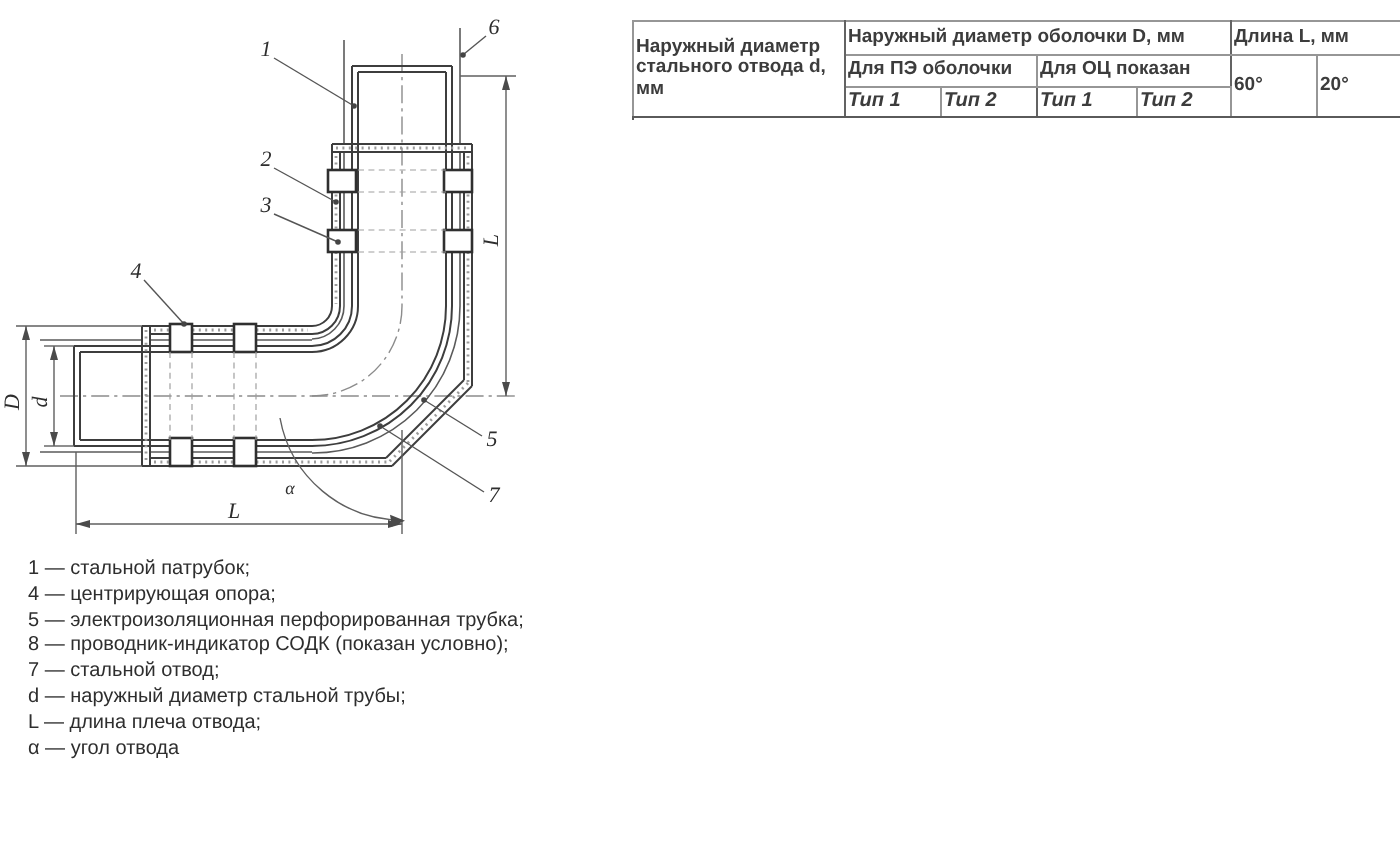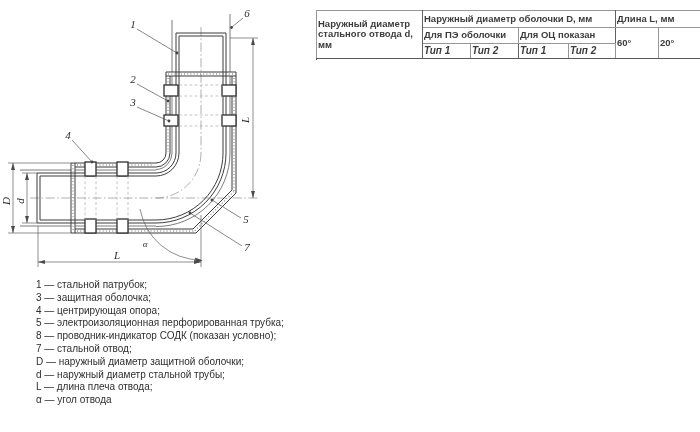--- a/index.html
+++ b/index.html
@@ -1,19 +1,19 @@
 <!DOCTYPE html>
 <html><head>
 <meta charset="utf-8">
 <style>
   html,body{margin:0;padding:0;background:#fff;}
   .stage{position:relative;width:700px;height:432px;background:#fff;overflow:hidden;
          font-family:"Liberation Sans",sans-serif;}
   .diagram{position:absolute;left:0;top:0;}
-  .legend{position:absolute;left:36px;top:279px;margin:0;padding:0;list-style:none;
+  .legend{position:absolute;left:14px;top:279px;margin:0;padding:0;list-style:none;
           font:10px/12.8px "Liberation Sans",sans-serif;color:#2e2e2e;white-space:nowrap;}
   .spec{position:absolute;left:316px;top:10px;width:386px;border-collapse:collapse;
         table-layout:fixed;font:700 9.5px/1.12 "Liberation Sans",sans-serif;color:#3c3c3c;
         text-align:left;border:1.5px solid #5a5a5a;}
   .spec th,.spec td{border:1px solid #969696;padding:0 1px;vertical-align:middle;
         overflow:hidden;}
   .spec thead th{font-weight:700;}
   .spec thead tr.r1 th{height:16px;}
   .spec thead tr.r2 th{height:15px;}
   .spec thead tr.r3 th{height:14px;font-size:10px;font-style:italic;}
@@ -172,26 +172,24 @@
       <text x="133" y="106">3</text>
       <text x="68" y="139">4</text>
       <text x="246" y="223">5</text>
       <text x="247" y="17">6</text>
       <text x="247" y="251">7</text>
     </g>
   </svg>
 
   <ul class="legend">
     <li>1 — стальной патрубок;</li>
-    <li>3 — защитная оболочка;</li>
     <li>4 — центрирующая опора;</li>
     <li>5 — электроизоляционная перфорированная трубка;</li>
     <li>8 — проводник-индикатор СОДК (показан условно);</li>
     <li>7 — стальной отвод;</li>
-    <li>D — наружный диаметр защитной оболочки;</li>
     <li>d — наружный диаметр стальной трубы;</li>
     <li>L — длина плеча отвода;</li>
     <li>α — угол отвода</li>
   </ul>
 
   <table class="spec">
     <colgroup>
       <col style="width:106px">
         <col style="width:48px">
         <col style="width:48px">

